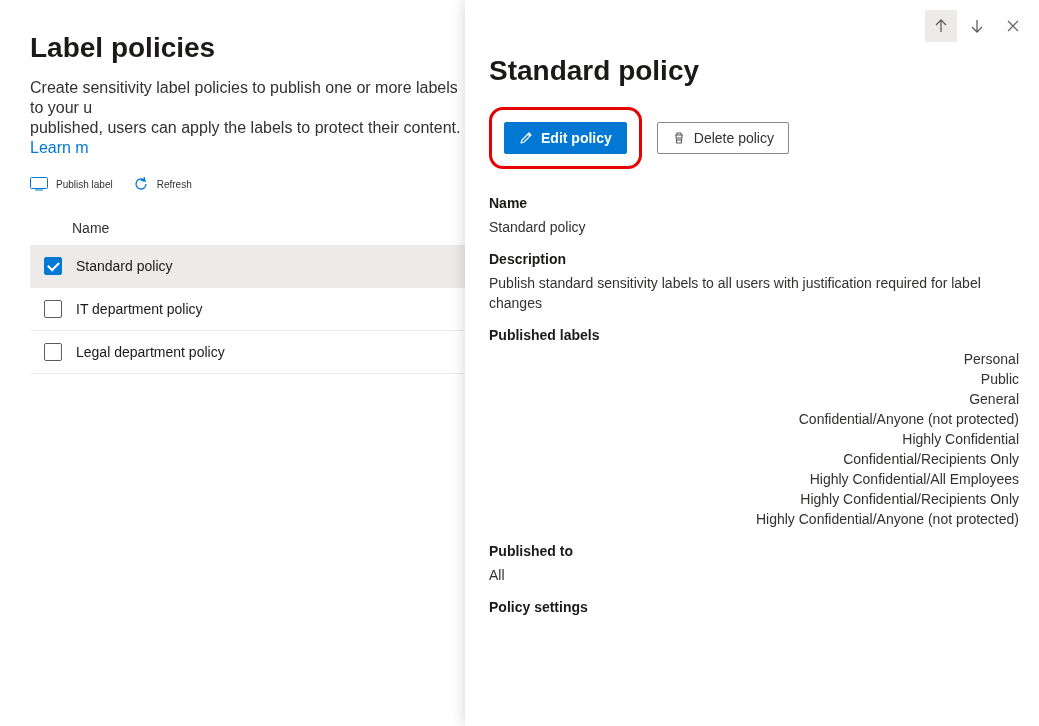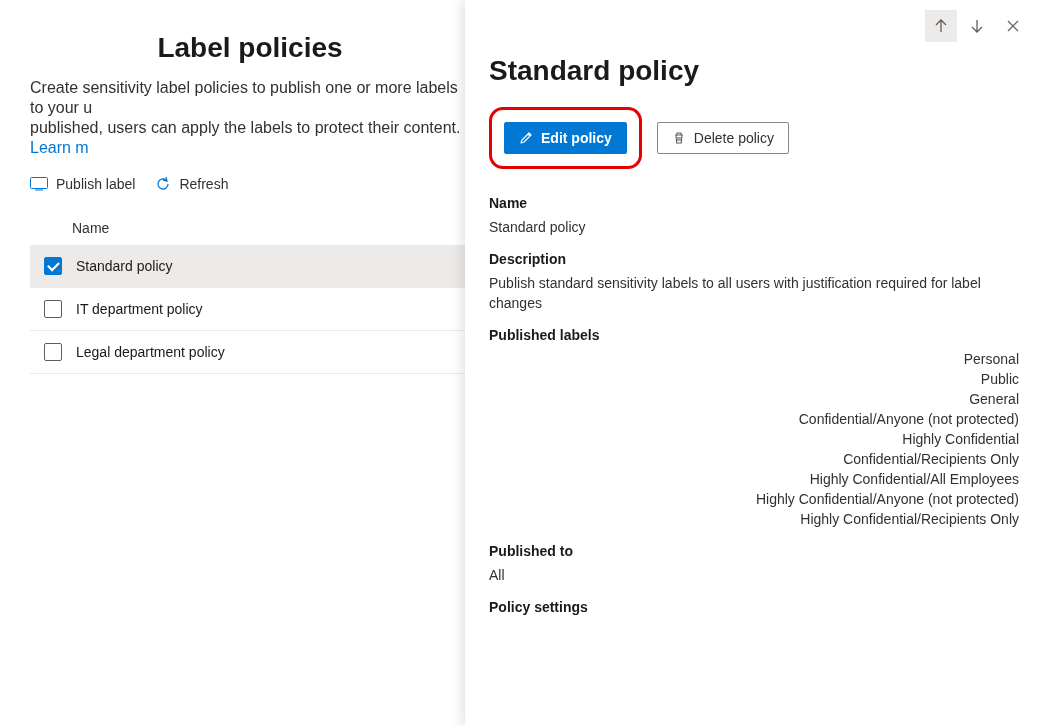--- a/index.html
+++ b/index.html
@@ -21,21 +21,20 @@
     .left-pane {
       padding: 32px 0 0 30px;
       width: 470px;
       position: relative;
     }
     .page-title {
       font-size: 28px;
       font-weight: 600;
       color: #1b1a19;
       margin-bottom: 14px;
-      text-align: center;
     }
     .page-desc {
       font-size: 16px;
       color: #323130;
       line-height: 20px;
       margin-bottom: 18px;
       max-width: 440px;
     }
     .link {
       color: #0078d4;
@@ -46,21 +45,21 @@
       gap: 20px;
       margin-bottom: 20px;
       align-items: center;
     }
     .toolbar-btn {
       display: inline-flex;
       align-items: center;
       gap: 8px;
       color: #323130;
       cursor: pointer;
-      font-size: 14px;
+      font-size: 10px;
     }
     .toolbar-btn svg { flex-shrink: 0; }
     .table-header {
       padding: 8px 0 8px 42px;
       font-size: 14px;
       color: #323130;
       font-weight: 400;
       border-bottom: 1px solid transparent;
     }
     .policy-row {
@@ -288,22 +287,22 @@
 
     <div class="section-label">Published labels</div>
     <div class="section-val labels-list">
       <div>Personal</div>
       <div>Public</div>
       <div>General</div>
       <div>Confidential/Anyone (not protected)</div>
       <div>Highly Confidential</div>
       <div>Confidential/Recipients Only</div>
       <div>Highly Confidential/All Employees</div>
+      <div>Highly Confidential/Recipients Only</div>
       <div>Highly Confidential/Anyone (not protected)</div>
-      <div>Highly Confidential/Recipients Only</div>
     </div>
 
     <div class="section-label">Published to</div>
     <div class="section-val">All</div>
 
     <div class="section-label">Policy settings</div>
   </div>
 </div>
 
 </body></html>

